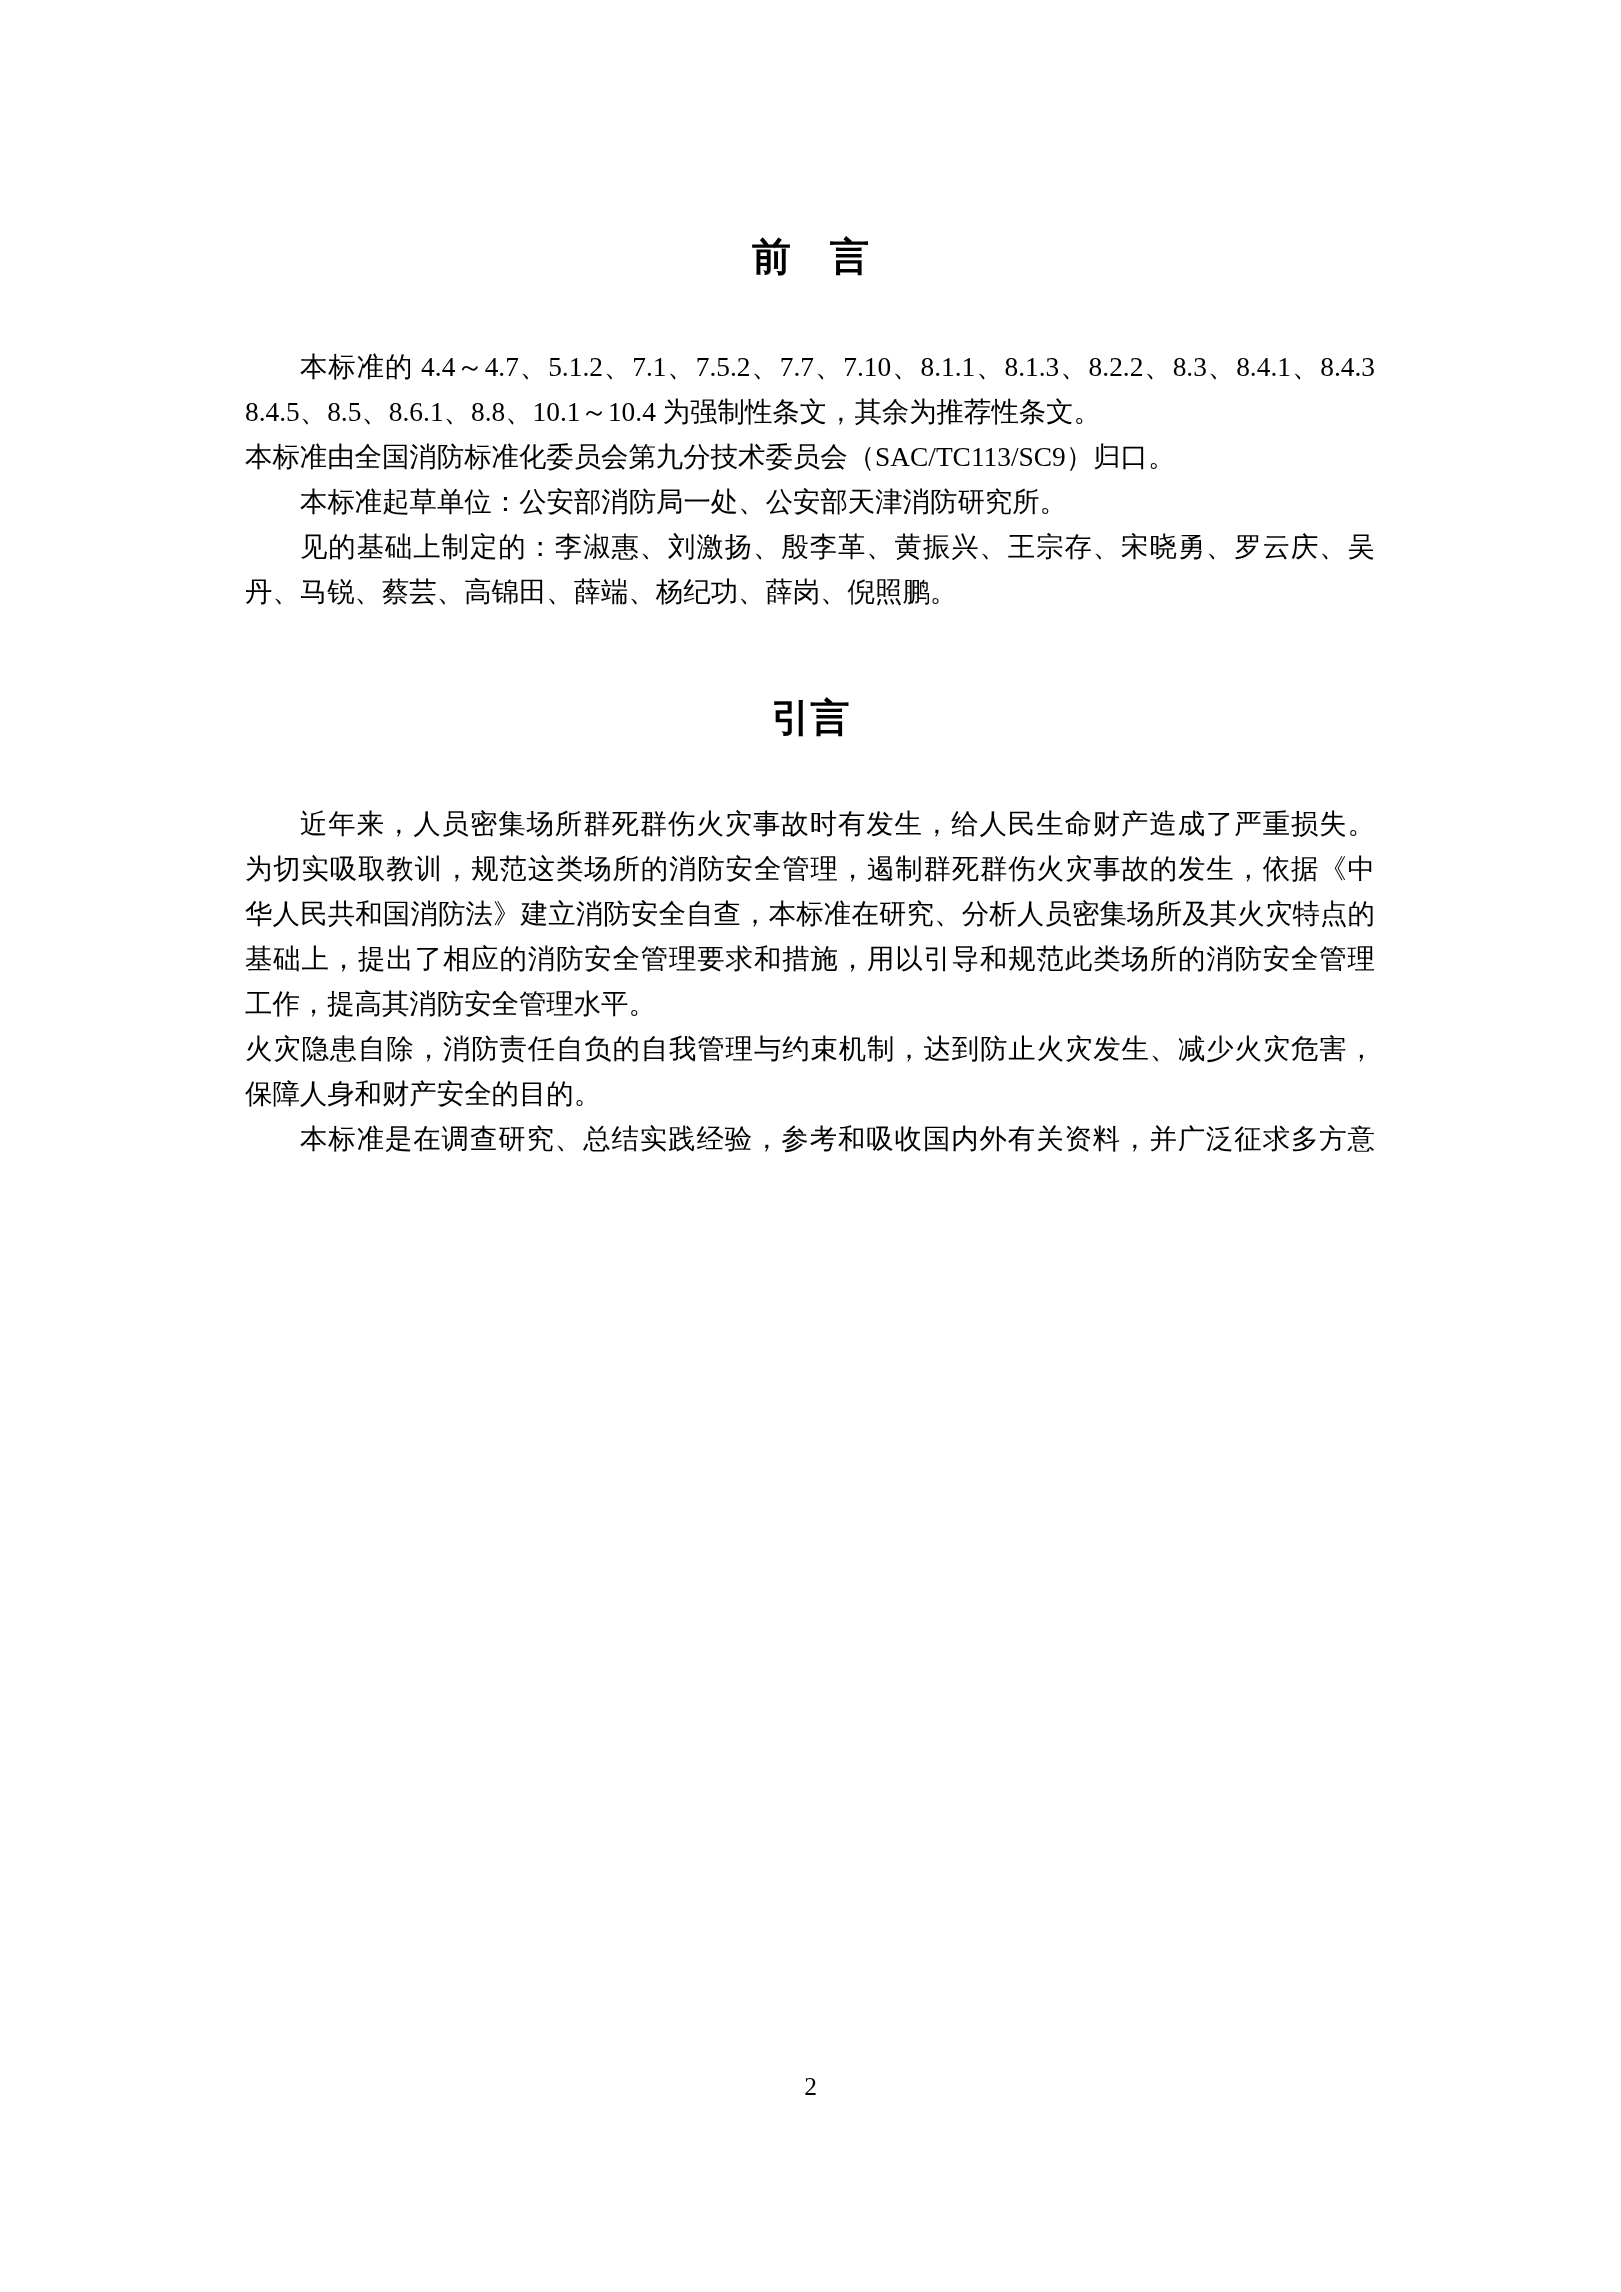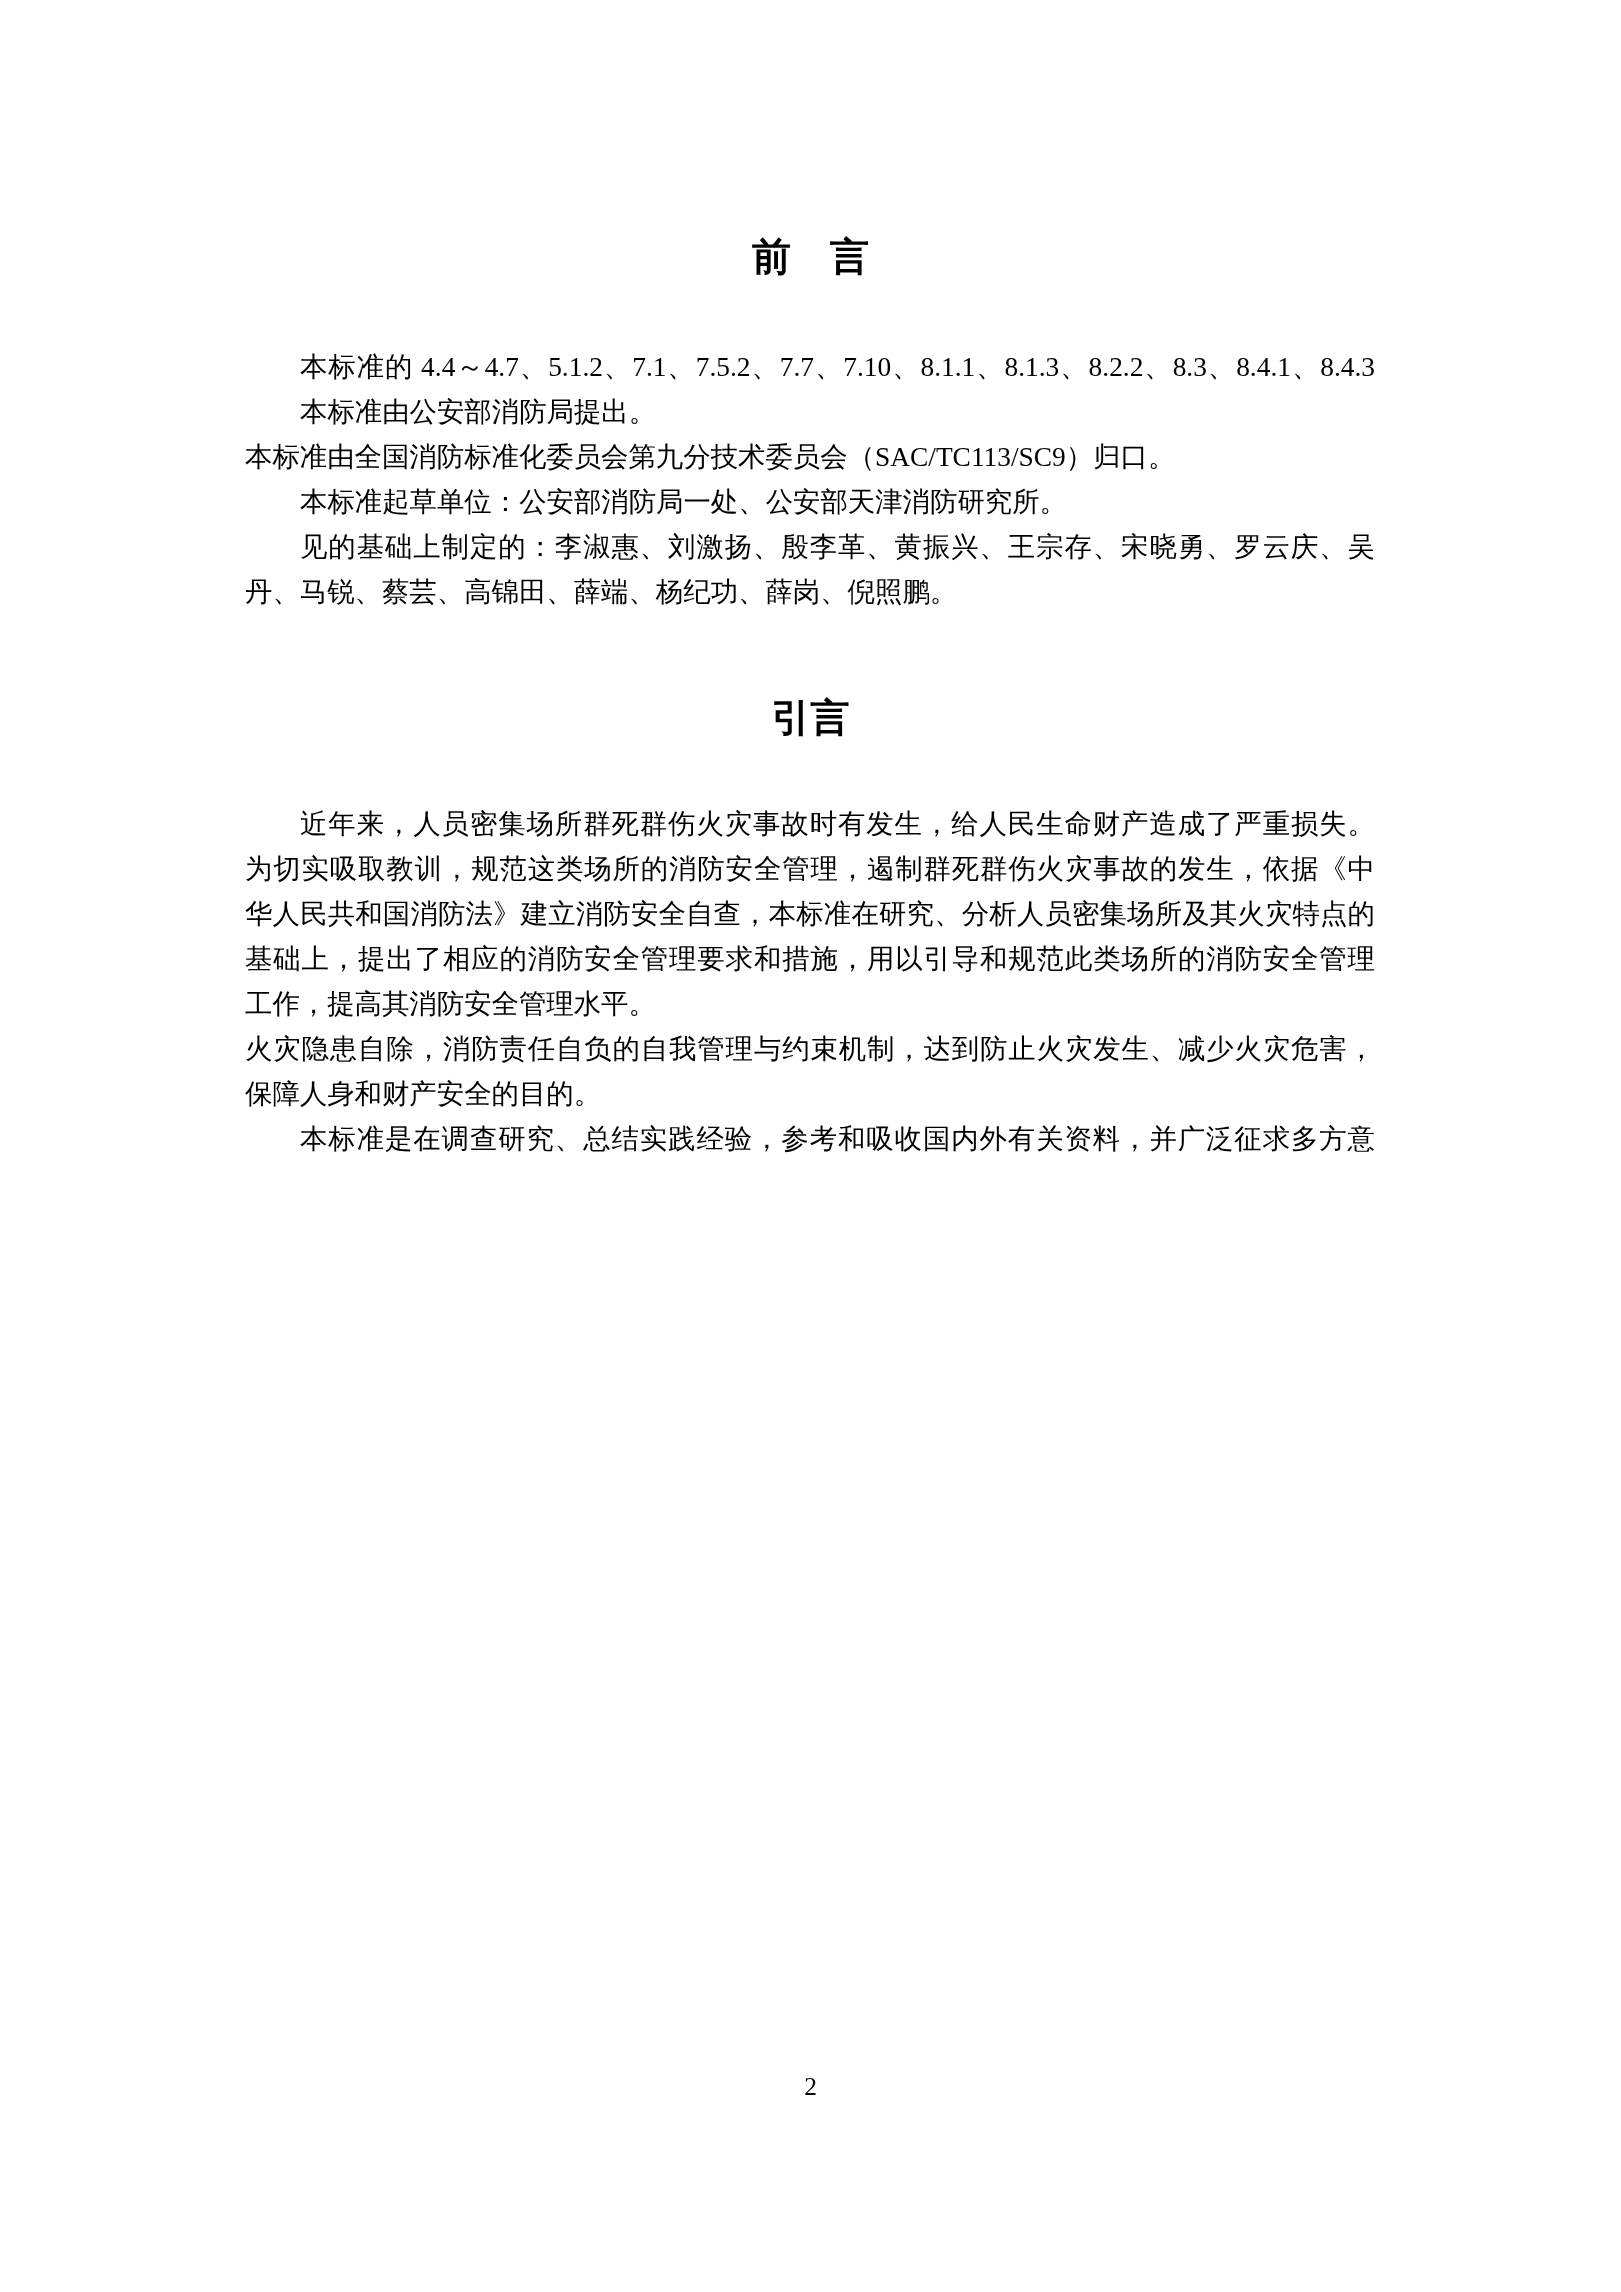--- a/index.html
+++ b/index.html
@@ -72,21 +72,21 @@
 </style>
 </head>
 <body>
 
 <div class="page">
 
   <h1 class="section-title title-foreword">前　言</h1>
 
   <div class="text-block block-foreword">
     <div class="line indent full">本标准的 4.4～4.7、5.1.2、7.1、7.5.2、7.7、7.10、8.1.1、8.1.3、8.2.2、8.3、8.4.1、8.4.3～</div>
-    <div class="line indent">本标准由公安部消防局提出。</div>
+    <div class="line">8.4.5、8.5、8.6.1、8.8、10.1～10.4 为强制性条文，其余为推荐性条文。</div>
     <div class="line">本标准由全国消防标准化委员会第九分技术委员会（SAC/TC113/SC9）归口。</div>
     <div class="line indent">本标准起草单位：公安部消防局一处、公安部天津消防研究所。</div>
     <div class="line indent full">见的基础上制定的：李淑惠、刘激扬、殷李革、黄振兴、王宗存、宋晓勇、罗云庆、吴</div>
     <div class="line">丹、马锐、蔡芸、高锦田、薛端、杨纪功、薛岗、倪照鹏。</div>
   </div>
 
   <h1 class="section-title title-introduction">引言</h1>
 
   <div class="text-block block-introduction">
     <div class="line indent full">近年来，人员密集场所群死群伤火灾事故时有发生，给人民生命财产造成了严重损失。</div>

